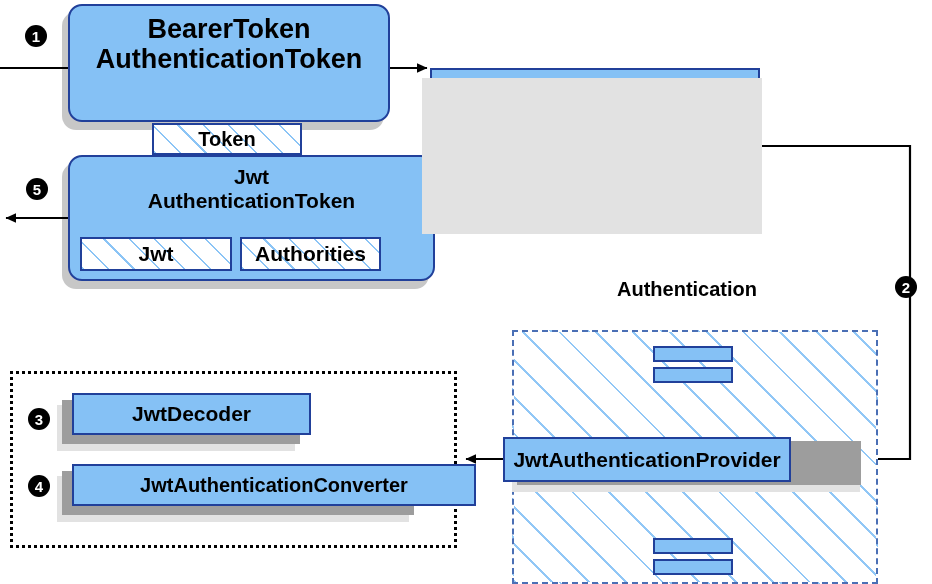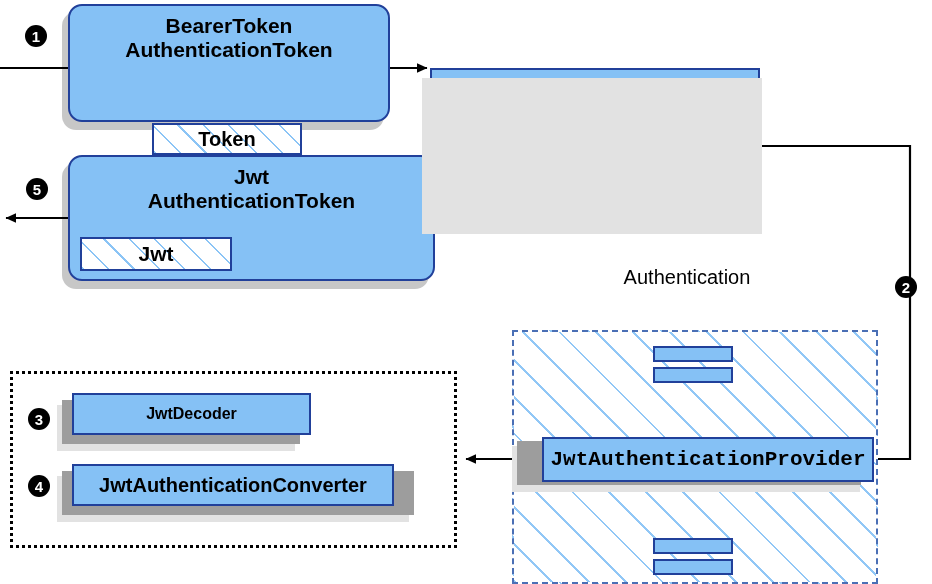--- a/index.html
+++ b/index.html
@@ -87,23 +87,24 @@
       rgba(133,193,245,0.9) 0px,
       rgba(133,193,245,0.9) 2px,
       rgba(255,255,255,0) 2px,
       rgba(255,255,255,0) 26px
     );
     box-sizing: border-box;
   }
   .region-title {
     position: absolute;
     text-align: center;
-    font-weight: normal;
+    font-weight: bold;
     color: #000;
     line-height: 1.12;
+    margin-top: 12px;
   }
 
   
   .dotted-region {
     border: 3px dotted #000000;
     background: transparent;
     box-sizing: border-box;
   }
 
   
@@ -191,63 +192,66 @@
   </div>
 
   <div class="minibar" style="left:653px; top:346px; width:80px; height:16px;"></div>
   <div class="minibar" style="left:653px; top:367px; width:80px; height:16px;"></div>
 
   <div class="minibar" style="left:653px; top:538px; width:80px; height:16px;"></div>
   <div class="minibar" style="left:653px; top:559px; width:80px; height:16px;"></div>
 
   <div class="shadow2" style="left:512px; top:446px; width:348px; height:46px;"></div>
   <div class="shadow1" style="left:517px; top:441px; width:344px; height:44px;"></div>
-  <div class="node flatbox" style="left:542px; top:437px; width:332px; height:45px; font-size:21px;font-family:Liberation Mono, monospace;">
+  <div class="node flatbox" style="left:503px; top:437px; width:288px; height:45px; font-size:21px;">
     <span>JwtAuthenticationProvider</span>
   </div>
 
   <div class="shadow2" style="left:422px; top:78px; width:340px; height:156px;"></div>
   <div class="node squarebox" style="left:430px; top:68px; width:330px; height:155px;">
     <div class="title" style="font-size:21px; padding-top:18px;">AuthenticationManager</div>
     <div class="hatchbox" style="position:absolute; left:40px; top:57px; width:253px; height:78px;">
       <span class="label" style="font-size:21px;">ProviderManager</span>
     </div>
   </div>
 
   <div class="node tokenbox" style="left:68px; top:4px; width:322px; height:118px;">
-    <div class="title" style="font-size:21px;">
+    <div class="title" style="font-size:27px;">
       <div>BearerToken</div>
       <div>AuthenticationToken</div>
     </div>
     <div class="hatchbox" style="position:absolute; left:82px; top:76px; width:150px; height:32px;margin-top:41px;">
       <span class="label" style="font-size:20px;">Token</span>
     </div>
   </div>
 
   <div class="node tokenbox" style="left:68px; top:155px; width:367px; height:126px;">
     <div class="title" style="font-size:21px;">
       <div>Jwt</div>
       <div>AuthenticationToken</div>
     </div>
     <div class="hatchbox" style="position:absolute; left:10px; top:80px; width:152px; height:34px;">
       <span class="label" style="font-size:21px;">Jwt</span>
     </div>
+    <div class="hatchbox" style="position:absolute; left:170px; top:80px; width:141px; height:34px;">
+      <span class="label" style="font-size:21px;">Authorities</span>
+    </div>
   </div>
 
   <div class="node dotted-region" style="left:10px; top:371px; width:447px; height:177px;"></div>
 
   <div class="shadow2" style="left:57px; top:405px; width:238px; height:46px;"></div>
   <div class="shadow1" style="left:62px; top:400px; width:238px; height:44px;"></div>
-  <div class="node flatbox" style="left:72px; top:393px; width:239px; height:42px; font-size:16px;">
+  <div class="node flatbox" style="left:72px; top:393px; width:239px; height:42px; font-size:21px;">
     <span>JwtDecoder</span>
   </div>
 
   <div class="shadow2" style="left:57px; top:476px; width:352px; height:46px;"></div>
   <div class="shadow1" style="left:62px; top:471px; width:352px; height:44px;"></div>
-  <div class="node flatbox" style="left:72px; top:464px; width:322px; height:42px; font-size:20px;">
+  <div class="node flatbox" style="left:72px; top:464px; width:404px; height:42px; font-size:20px;">
     <span>JwtAuthenticationConverter</span>
   </div>
 
   <div class="badge" style="left:25px; top:25px;">
     <span>1</span>
   </div>
   <div class="badge" style="left:895px; top:276px;">
     <span>2</span>
   </div>
   <div class="badge" style="left:28px; top:408px;">

